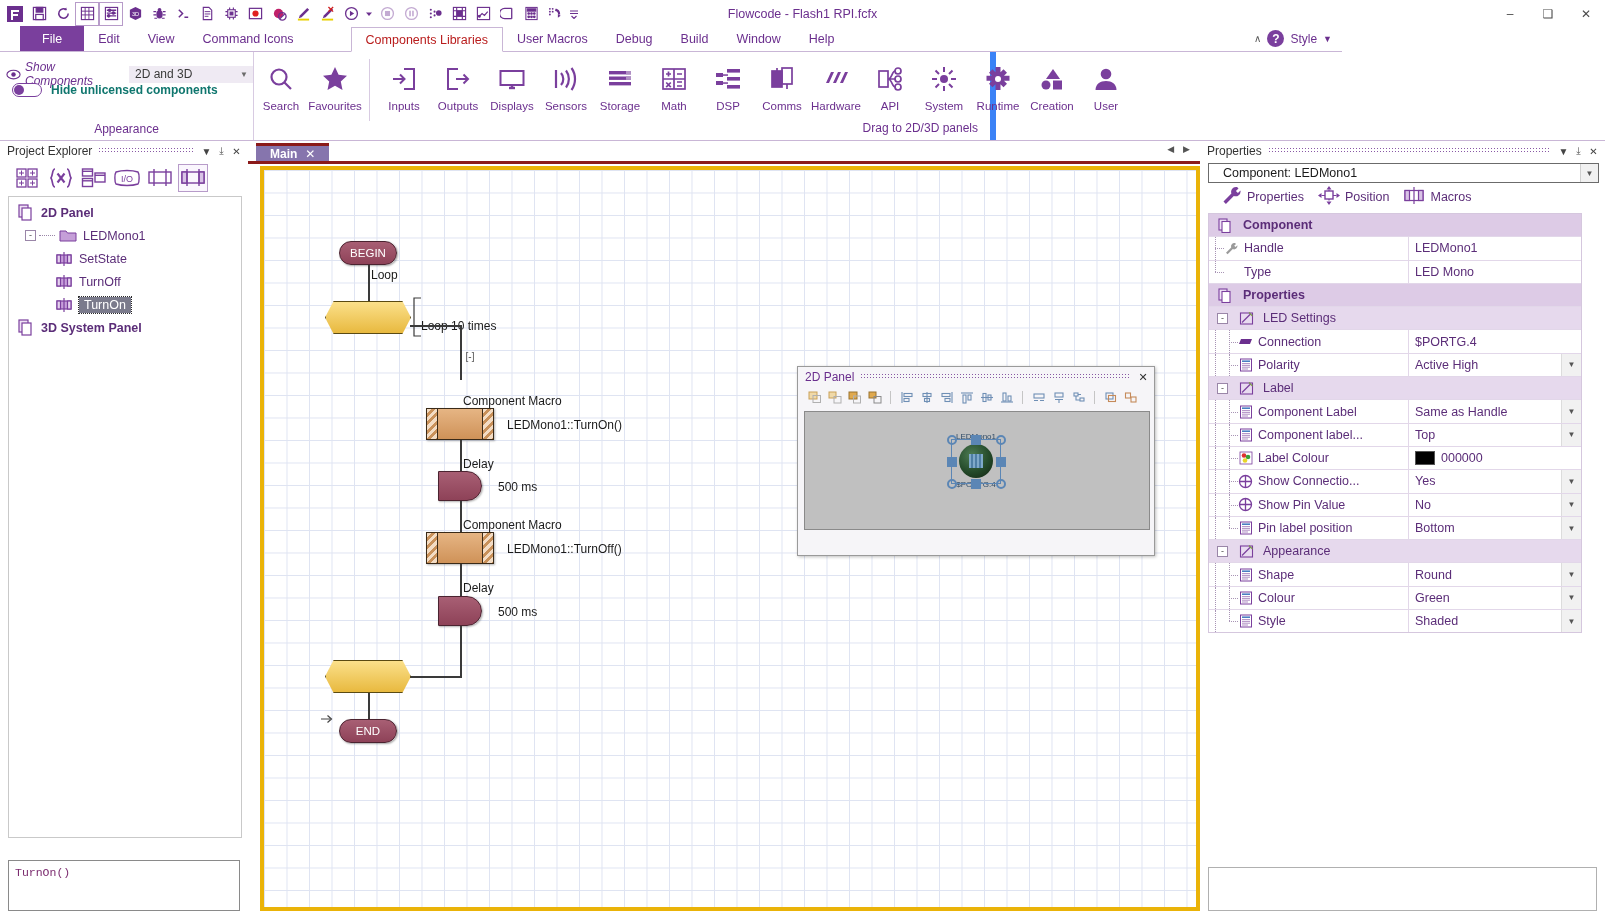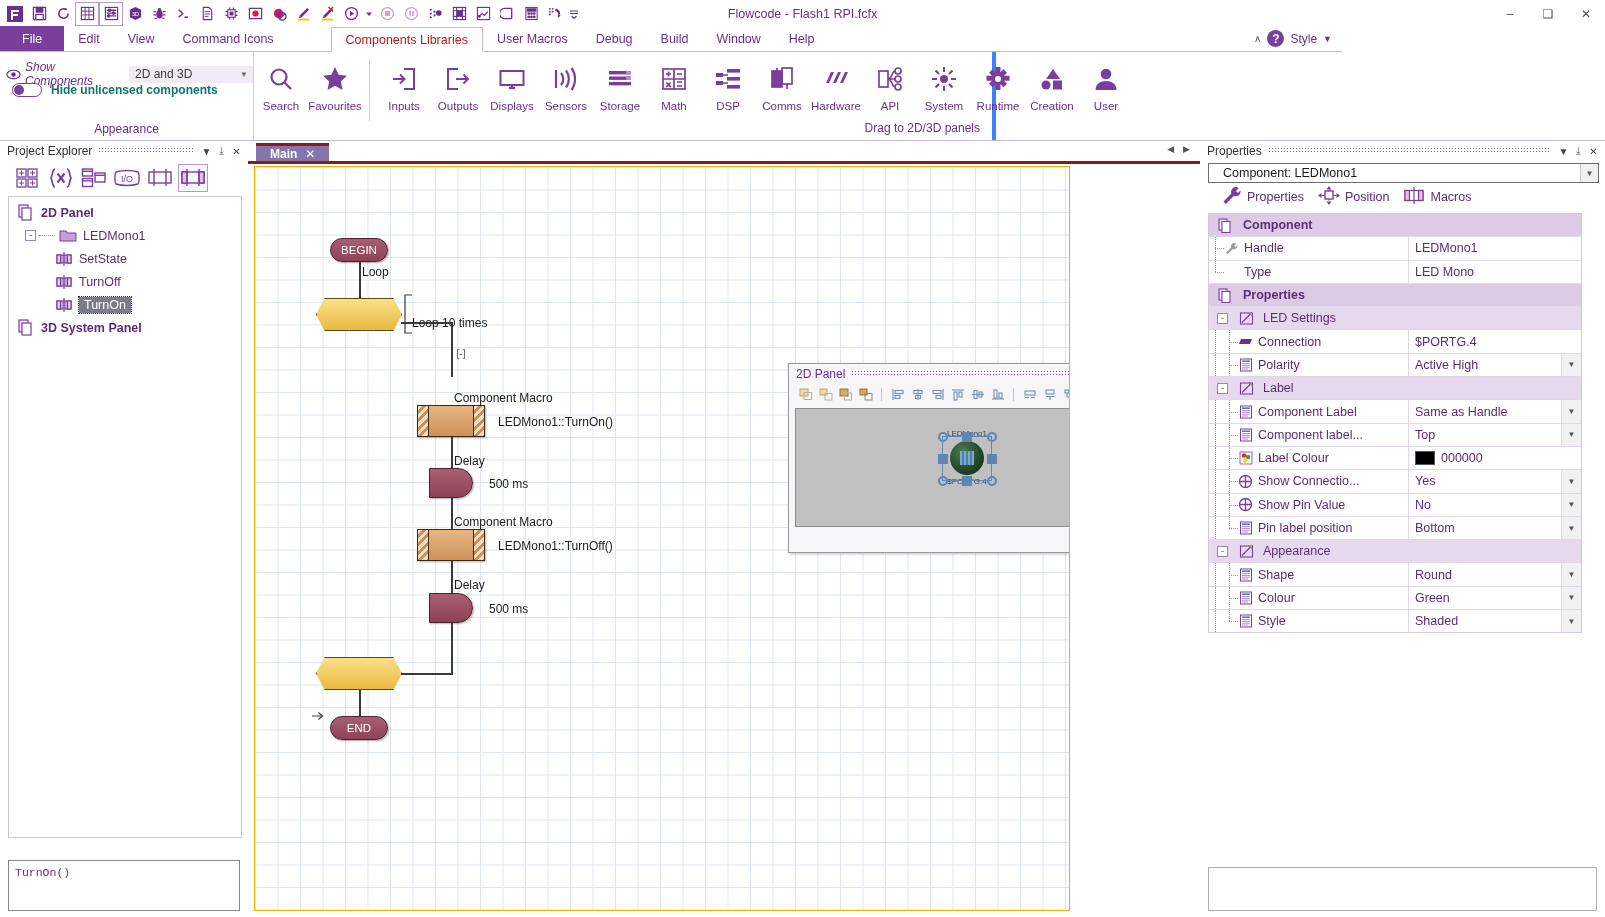--- a/index.html
+++ b/index.html
@@ -34,21 +34,21 @@
   .wincontrols { position:absolute; right:0; top:0; height:27px; display:flex; }
   .wincontrols div {
     width:38px; height:27px; display:flex; align-items:center; justify-content:center;
     color:#4a4a4a; font-size:12px;
   }
 
   
   .menubar {
     position:absolute; left:0; top:27px; width:1342px; height:25px;
     background:#ffffff; border-bottom:1px solid #c9b6d6;
-    display:flex; align-items:flex-end;
+    display:flex; align-items:flex-end;padding-left:20px;
   }
   .menuitem {
     height:25px; padding:0 14px; display:flex; align-items:center;
     font-size:12.5px; color:#6b2f8e; white-space:nowrap;
   }
   .menuitem.file { background:#7a3f9d; color:#ffffff; padding:0 22px; height:25px; }
   .menuitem.active {
     background:#ffffff; border:1px solid #c9b6d6; border-bottom:1px solid #ffffff;
     position:relative; z-index:3; margin-bottom:-1px; color:#b91c1c;margin-left:43px;
   }
@@ -65,21 +65,21 @@
   .ribbon {
     position:absolute; left:0; top:52px; width:1605px; height:89px;
     background:#ffffff; border-bottom:1px solid #c9b6d6;
   }
   .ribbon-group-appearance {
     position:absolute; left:0; top:0; width:254px; height:88px;
     border-right:1px solid #d8cbe2;
   }
   .ribbon-group-libs {
     position:absolute; left:254px; top:0; width:742px; height:88px;
-    border-right:4px solid #3b82f6;
+    border-right:6px solid #3b82f6;
   }
   .show-comp-row { position:absolute; left:6px; top:8px; display:flex; align-items:center; gap:4px; }
   .eye-icon { color:#6b2f8e; display:flex; align-items:center; }
   .show-comp-label { font-size:12px; color:#6b2f8e;font-style:italic; }
   .show-comp-combo {
     width:128px; height:17px; background:#efeaf3; border:1px solid #efeaf3;
     display:flex; align-items:center; justify-content:space-between;
     padding:0 4px 0 5px; font-size:12px; color:#3a3a3a; margin-left:2px;
   }
   .show-comp-combo .cc { color:#6b6b6b; font-size:8px; }
@@ -169,22 +169,22 @@
     position:absolute; left:8px; top:2px; height:18px; min-width:56px;
     background:#8675ad; color:#ffffff; font-size:12px; font-weight:bold;
     display:flex; align-items:center; gap:8px; padding:0 14px;
     border-top:3px solid #8b1a1a;
   }
   .tab .x { font-weight:normal; font-size:12px; color:#ffffff; }
   .tab-navs { position:absolute; right:10px; top:3px; display:flex; gap:9px; color:#555; font-size:9px; }
   .tab-underline { position:absolute; left:0; top:20px; width:952px; height:3px; background:#8b1a1a; }
 
   .canvas-wrap {
-    position:absolute; left:6px; top:25px; width:816px; height:745px;
-    border:1px solid #eab308; background:#ffffff; overflow:hidden;
+    position:absolute; left:12px; top:25px; width:940px; height:745px;
+    border:4px solid #eab308; background:#ffffff; overflow:hidden;
   }
   .grid {
     position:absolute; left:0; top:0; width:100%; height:100%;
     background-image:
       linear-gradient(to right, #dfe4f2 1px, transparent 1px),
       linear-gradient(to bottom, #dfe4f2 1px, transparent 1px);
     background-size: 22.5px 22.5px;
   }
   .fc { position:absolute; left:0; top:0; width:100%; height:100%; }
   .fc-label { position:absolute; font-size:12px; color:#1a1a1a; white-space:nowrap; font-family:"Liberation Sans", sans-serif;}

